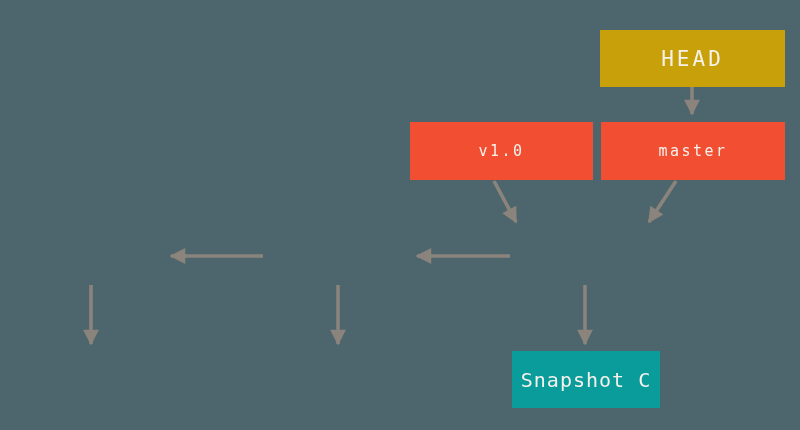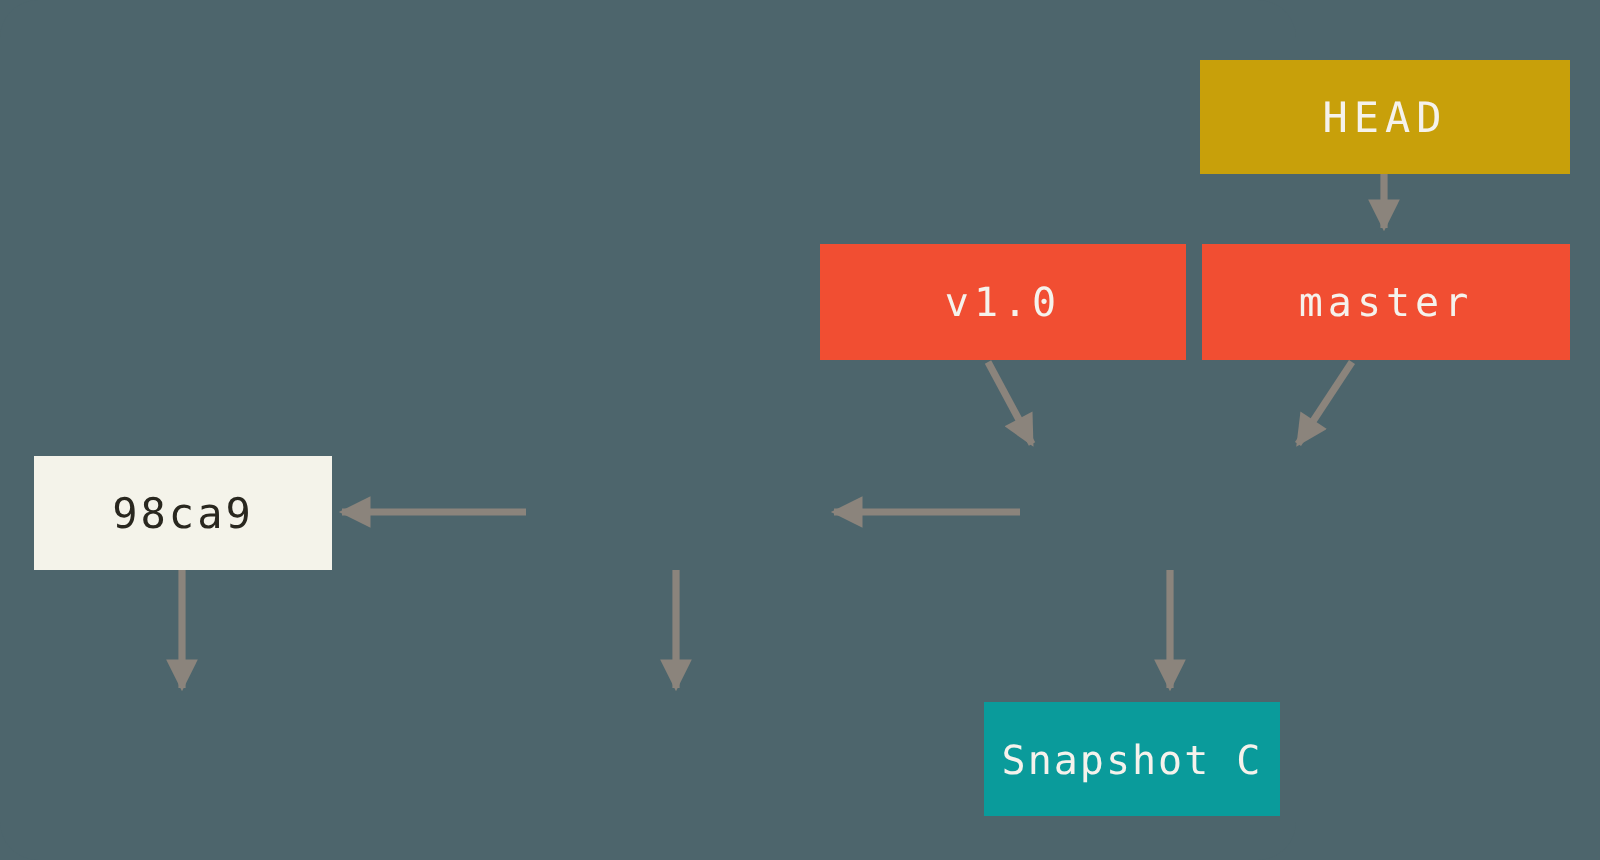--- a/index.html
+++ b/index.html
@@ -16,56 +16,53 @@
   html,body{width:800px;height:430px;overflow:hidden;}
   body{background:var(--bg);font-family:"DejaVu Sans Mono","Liberation Mono",monospace;}
   .canvas{position:relative;width:648px;height:430px;background:var(--bg);border-radius:19px;}
   .node{
     position:absolute;
     display:flex;align-items:center;justify-content:center;
     font-size:20px;letter-spacing:2px;
     color:var(--light);
   }
   .node.head{background:var(--gold);letter-spacing:3px;font-size:21px;}
-  .node.ref{background:var(--red);letter-spacing:2.5px;font-size:20px;}
+  .node.ref{background:var(--red);letter-spacing:2.5px;font-size:15px;}
   .node.commit{background:var(--paper);color:var(--ink);font-size:21px;letter-spacing:1.5px;}
   .node.snapshot{background:var(--teal);font-size:20px;letter-spacing:1px;}
   
   #n-head   {left:600px;top:30px; width:185px;height:57px;}
   #n-v10    {left:410px;top:122px;width:183px;height:58px;}
   #n-master {left:601px;top:122px;width:184px;height:58px;}
   #n-c98ca9 {left:17px; top:228px;width:149px;height:57px;}
   #n-c34ac2 {left:263px;top:228px;width:149px;height:57px;}
   #n-cf30ab {left:510px;top:228px;width:150px;height:57px;}
   #n-snapA  {left:17px; top:351px;width:147px;height:57px;}
   #n-snapB  {left:264px;top:351px;width:148px;height:57px;}
-  #n-snapC  {left:492px;top:351px;width:148px;height:57px;}
+  #n-snapC  {left:512px;top:351px;width:148px;height:57px;}
   svg.arrows{position:absolute;left:0;top:0;width:800px;height:430px;pointer-events:none;}
   svg.arrows line{stroke:var(--arrow);stroke-width:3.6;}
 </style>
 </head>
 <body>
 
 <div class="canvas">
 
   <div id="n-head" class="node head">
     <span>HEAD</span>
   </div>
 
   <div id="n-v10" class="node ref">
     <span>v1.0</span>
   </div>
 
   <div id="n-master" class="node ref">
     <span>master</span>
   </div>
 
-  <div id="n-c98ca9" class="node commit">
-    <span>98ca9</span>
-  </div>
 
 
 
 
 
   <div id="n-snapC" class="node snapshot">
     <span>Snapshot C</span>
   </div>
 
   <svg class="arrows" viewBox="0 0 800 430">

